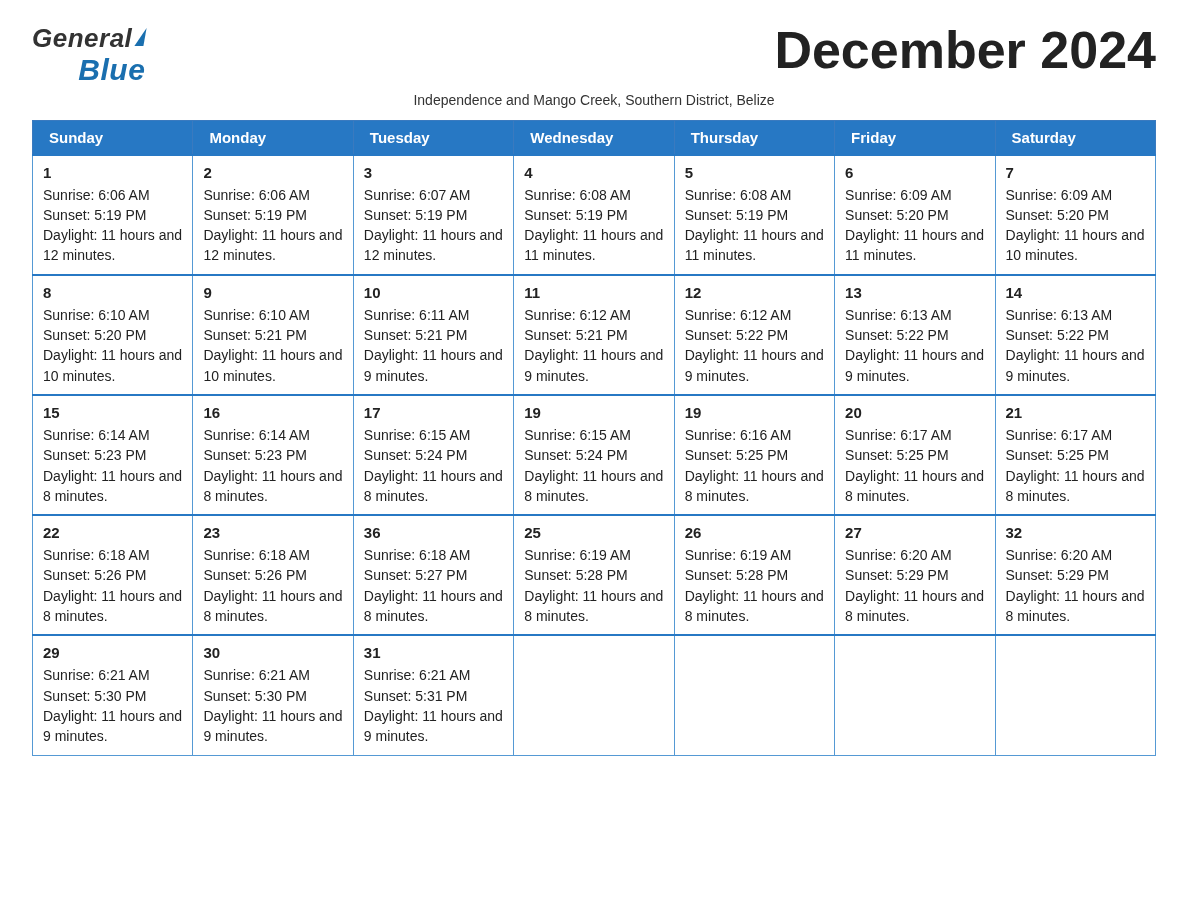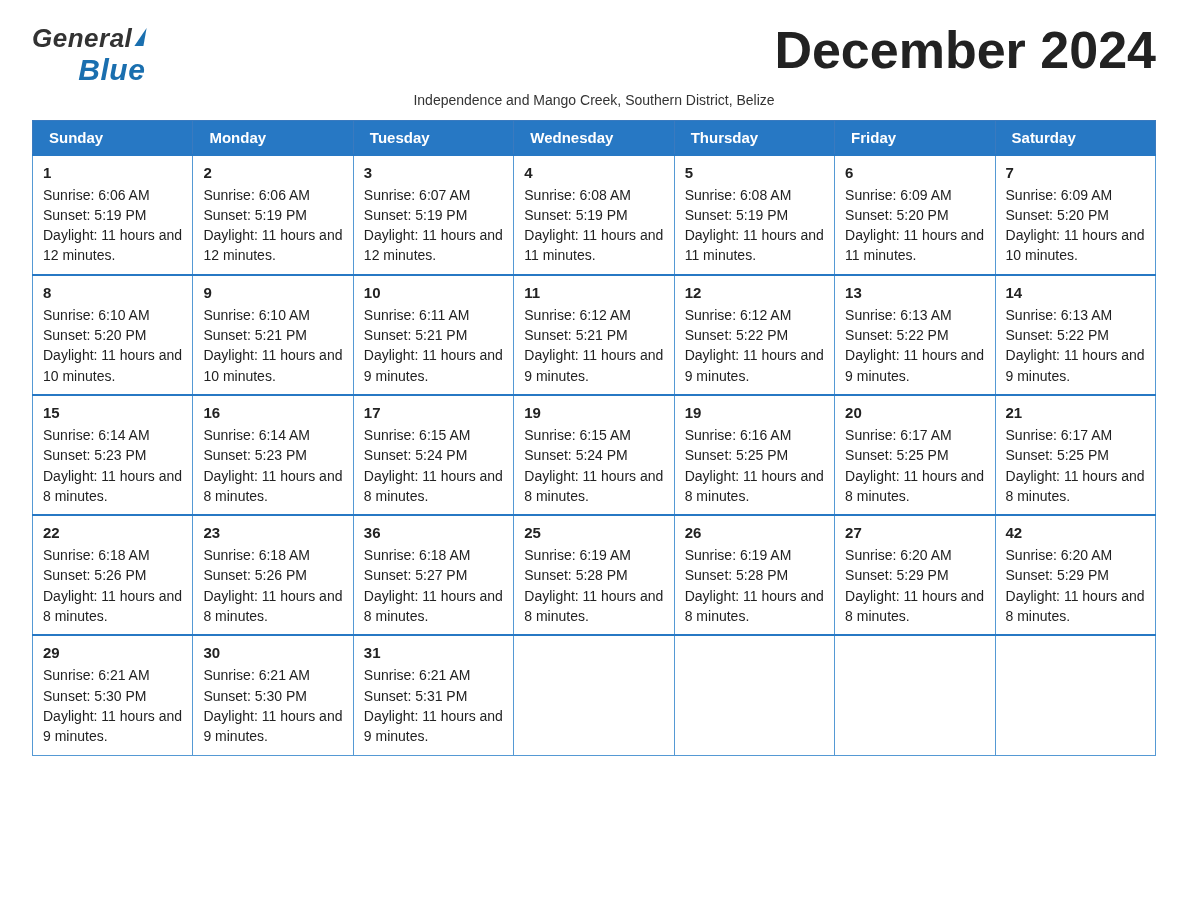--- a/index.html
+++ b/index.html
@@ -180,21 +180,21 @@
         <td><span class="day-num">23</span>
           <span class="day-info">Sunrise: 6:18 AM<br>Sunset: 5:26 PM<br>Daylight: 11 hours and 8 minutes.</span></td>
         <td><span class="day-num">36</span>
           <span class="day-info">Sunrise: 6:18 AM<br>Sunset: 5:27 PM<br>Daylight: 11 hours and 8 minutes.</span></td>
         <td><span class="day-num">25</span>
           <span class="day-info">Sunrise: 6:19 AM<br>Sunset: 5:28 PM<br>Daylight: 11 hours and 8 minutes.</span></td>
         <td><span class="day-num">26</span>
           <span class="day-info">Sunrise: 6:19 AM<br>Sunset: 5:28 PM<br>Daylight: 11 hours and 8 minutes.</span></td>
         <td><span class="day-num">27</span>
           <span class="day-info">Sunrise: 6:20 AM<br>Sunset: 5:29 PM<br>Daylight: 11 hours and 8 minutes.</span></td>
-        <td><span class="day-num">42</span>
+        <td><span class="day-num">32</span>
           <span class="day-info">Sunrise: 6:20 AM<br>Sunset: 5:29 PM<br>Daylight: 11 hours and 8 minutes.</span></td>
       </tr>
       <tr class="week-row">
         <td><span class="day-num">29</span>
           <span class="day-info">Sunrise: 6:21 AM<br>Sunset: 5:30 PM<br>Daylight: 11 hours and 9 minutes.</span></td>
         <td><span class="day-num">30</span>
           <span class="day-info">Sunrise: 6:21 AM<br>Sunset: 5:30 PM<br>Daylight: 11 hours and 9 minutes.</span></td>
         <td><span class="day-num">31</span>
           <span class="day-info">Sunrise: 6:21 AM<br>Sunset: 5:31 PM<br>Daylight: 11 hours and 9 minutes.</span></td>
         <td class="empty-cell"></td>

